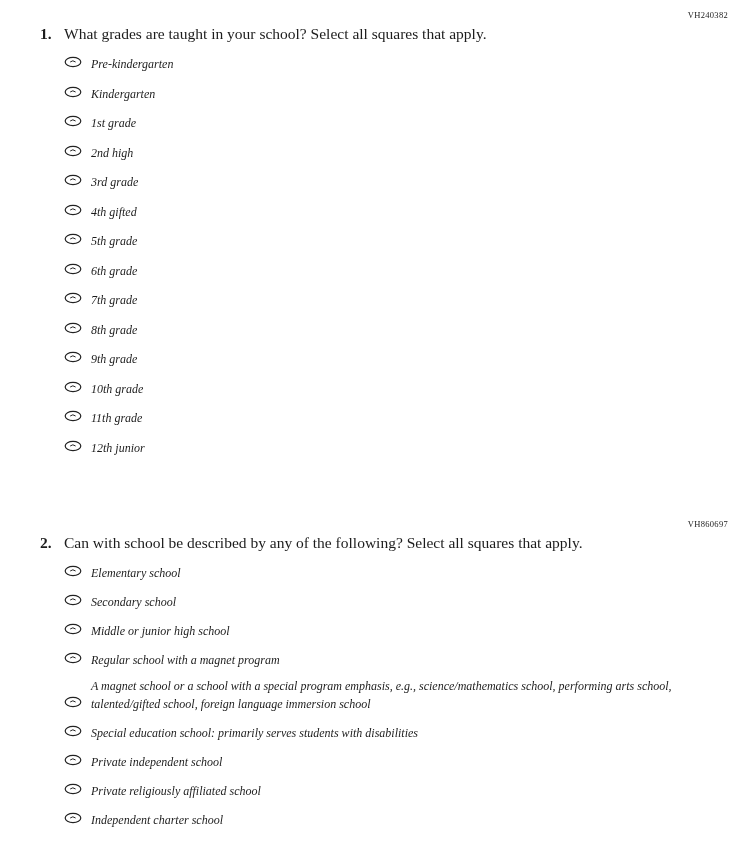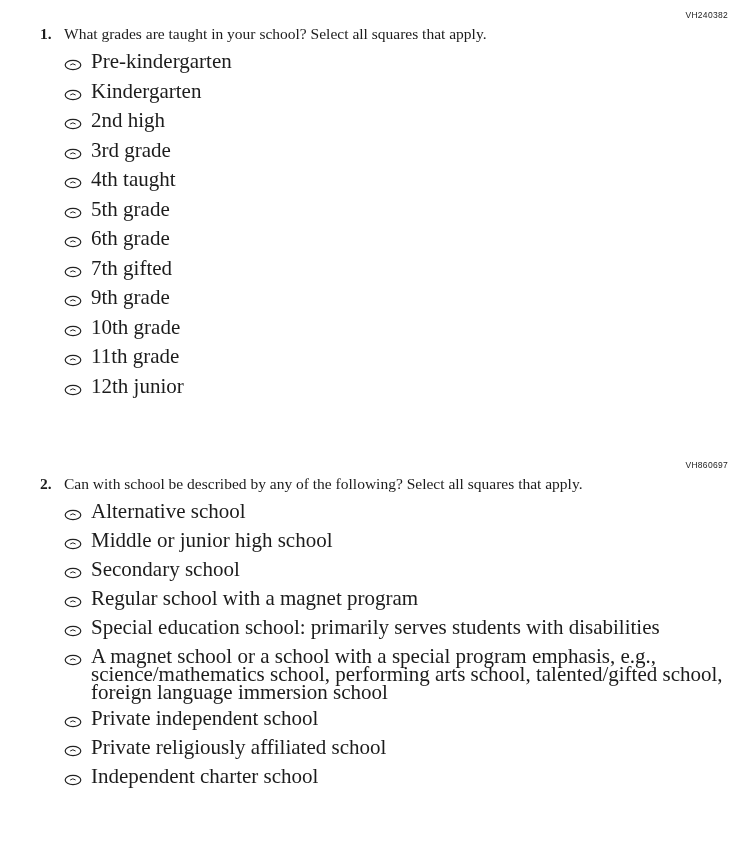--- a/index.html
+++ b/index.html
@@ -25,21 +25,21 @@
   }
   .q1 { margin-top: 0; }
   .q2 { margin-top: 62px; }
   .question-code {
     text-align: right;
     font-size: 8.5px;
     letter-spacing: 0.3px;
     color: #222;
     padding-right: 2px;
     margin-bottom: 4px;
-    font-family: Liberation Sans, sans-serif;
+    font-family: Liberation Serif, serif;
   }
   .question-prompt {
     display: flex;
     align-items: baseline;
     font-size: 15.5px;
     line-height: 20px;
     margin-bottom: 8px;
   }
   .question-number {
     font-weight: bold;
@@ -48,24 +48,25 @@
   }
   .prompt-text { }
   .prompt-bold { font-weight: normal; }
   ul.options {
     list-style: none;
     margin: 0;
     padding: 0 0 0 24px;
   }
   ul.options li {
     display: flex;
-    align-items: flex-start;
-    font-size: 21px;
+    align-items: flex-end;
+    font-size: 12px;
     line-height: 18px;
     margin-bottom: 8px;
+    font-style: italic;
   }
   .q1 ul.options li { margin-bottom: 8.5px; }
   .oval {
     flex: 0 0 18px;
     width: 18px;
     margin-right: 9px;
     margin-top: 3px;
     display: inline-block;
   }
   .option-label {
@@ -96,56 +97,70 @@
               <ellipse cx="9" cy="6" rx="7.8" ry="4.6" fill="none" stroke="#222" stroke-width="1.2"></ellipse>
               <path d="M6.2 6 q2.6 -2.4 5.4 0" fill="none" stroke="#222" stroke-width="1"></path>
             </svg></span>
           <span class="option-label">Kindergarten</span>
         </li>
       <li>
           <span class="oval"><svg width="18" height="12" viewBox="0 0 18 12">
               <ellipse cx="9" cy="6" rx="7.8" ry="4.6" fill="none" stroke="#222" stroke-width="1.2"></ellipse>
               <path d="M6.2 6 q2.6 -2.4 5.4 0" fill="none" stroke="#222" stroke-width="1"></path>
             </svg></span>
+          <span class="option-label">1st grade</span>
+        </li>
+      <li>
+          <span class="oval"><svg width="18" height="12" viewBox="0 0 18 12">
+              <ellipse cx="9" cy="6" rx="7.8" ry="4.6" fill="none" stroke="#222" stroke-width="1.2"></ellipse>
+              <path d="M6.2 6 q2.6 -2.4 5.4 0" fill="none" stroke="#222" stroke-width="1"></path>
+            </svg></span>
           <span class="option-label">2nd high</span>
         </li>
       <li>
           <span class="oval"><svg width="18" height="12" viewBox="0 0 18 12">
               <ellipse cx="9" cy="6" rx="7.8" ry="4.6" fill="none" stroke="#222" stroke-width="1.2"></ellipse>
               <path d="M6.2 6 q2.6 -2.4 5.4 0" fill="none" stroke="#222" stroke-width="1"></path>
             </svg></span>
           <span class="option-label">3rd grade</span>
         </li>
       <li>
           <span class="oval"><svg width="18" height="12" viewBox="0 0 18 12">
               <ellipse cx="9" cy="6" rx="7.8" ry="4.6" fill="none" stroke="#222" stroke-width="1.2"></ellipse>
               <path d="M6.2 6 q2.6 -2.4 5.4 0" fill="none" stroke="#222" stroke-width="1"></path>
             </svg></span>
-          <span class="option-label">4th taught</span>
+          <span class="option-label">4th gifted</span>
         </li>
       <li>
           <span class="oval"><svg width="18" height="12" viewBox="0 0 18 12">
               <ellipse cx="9" cy="6" rx="7.8" ry="4.6" fill="none" stroke="#222" stroke-width="1.2"></ellipse>
               <path d="M6.2 6 q2.6 -2.4 5.4 0" fill="none" stroke="#222" stroke-width="1"></path>
             </svg></span>
           <span class="option-label">5th grade</span>
         </li>
       <li>
           <span class="oval"><svg width="18" height="12" viewBox="0 0 18 12">
               <ellipse cx="9" cy="6" rx="7.8" ry="4.6" fill="none" stroke="#222" stroke-width="1.2"></ellipse>
               <path d="M6.2 6 q2.6 -2.4 5.4 0" fill="none" stroke="#222" stroke-width="1"></path>
             </svg></span>
           <span class="option-label">6th grade</span>
         </li>
       <li>
           <span class="oval"><svg width="18" height="12" viewBox="0 0 18 12">
               <ellipse cx="9" cy="6" rx="7.8" ry="4.6" fill="none" stroke="#222" stroke-width="1.2"></ellipse>
               <path d="M6.2 6 q2.6 -2.4 5.4 0" fill="none" stroke="#222" stroke-width="1"></path>
             </svg></span>
-          <span class="option-label">7th gifted</span>
+          <span class="option-label">7th grade</span>
+        </li>
+      <li>
+          <span class="oval"><svg width="18" height="12" viewBox="0 0 18 12">
+              <ellipse cx="9" cy="6" rx="7.8" ry="4.6" fill="none" stroke="#222" stroke-width="1.2"></ellipse>
+              <path d="M6.2 6 q2.6 -2.4 5.4 0" fill="none" stroke="#222" stroke-width="1"></path>
+            </svg></span>
+          <span class="option-label">8th grade</span>
         </li>
       <li>
           <span class="oval"><svg width="18" height="12" viewBox="0 0 18 12">
               <ellipse cx="9" cy="6" rx="7.8" ry="4.6" fill="none" stroke="#222" stroke-width="1.2"></ellipse>
               <path d="M6.2 6 q2.6 -2.4 5.4 0" fill="none" stroke="#222" stroke-width="1"></path>
             </svg></span>
           <span class="option-label">9th grade</span>
         </li>
       <li>
           <span class="oval"><svg width="18" height="12" viewBox="0 0 18 12">
@@ -176,56 +191,56 @@
     <div class="question-prompt">
       <span class="question-number">2.</span>
       <span class="prompt-text"><span>Can with school be described by any of the following? Select </span><span class="prompt-bold">all</span><span> squares that apply.</span></span>
     </div>
     <ul class="options">
       <li>
           <span class="oval"><svg width="18" height="12" viewBox="0 0 18 12">
               <ellipse cx="9" cy="6" rx="7.8" ry="4.6" fill="none" stroke="#222" stroke-width="1.2"></ellipse>
               <path d="M6.2 6 q2.6 -2.4 5.4 0" fill="none" stroke="#222" stroke-width="1"></path>
             </svg></span>
-          <span class="option-label">Alternative school</span>
+          <span class="option-label">Elementary school</span>
+        </li>
+      <li>
+          <span class="oval"><svg width="18" height="12" viewBox="0 0 18 12">
+              <ellipse cx="9" cy="6" rx="7.8" ry="4.6" fill="none" stroke="#222" stroke-width="1.2"></ellipse>
+              <path d="M6.2 6 q2.6 -2.4 5.4 0" fill="none" stroke="#222" stroke-width="1"></path>
+            </svg></span>
+          <span class="option-label">Secondary school</span>
         </li>
       <li>
           <span class="oval"><svg width="18" height="12" viewBox="0 0 18 12">
               <ellipse cx="9" cy="6" rx="7.8" ry="4.6" fill="none" stroke="#222" stroke-width="1.2"></ellipse>
               <path d="M6.2 6 q2.6 -2.4 5.4 0" fill="none" stroke="#222" stroke-width="1"></path>
             </svg></span>
           <span class="option-label">Middle or junior high school</span>
         </li>
       <li>
           <span class="oval"><svg width="18" height="12" viewBox="0 0 18 12">
               <ellipse cx="9" cy="6" rx="7.8" ry="4.6" fill="none" stroke="#222" stroke-width="1.2"></ellipse>
               <path d="M6.2 6 q2.6 -2.4 5.4 0" fill="none" stroke="#222" stroke-width="1"></path>
             </svg></span>
-          <span class="option-label">Secondary school</span>
-        </li>
-      <li>
-          <span class="oval"><svg width="18" height="12" viewBox="0 0 18 12">
-              <ellipse cx="9" cy="6" rx="7.8" ry="4.6" fill="none" stroke="#222" stroke-width="1.2"></ellipse>
-              <path d="M6.2 6 q2.6 -2.4 5.4 0" fill="none" stroke="#222" stroke-width="1"></path>
-            </svg></span>
           <span class="option-label">Regular school with a magnet program</span>
         </li>
       <li>
           <span class="oval"><svg width="18" height="12" viewBox="0 0 18 12">
               <ellipse cx="9" cy="6" rx="7.8" ry="4.6" fill="none" stroke="#222" stroke-width="1.2"></ellipse>
               <path d="M6.2 6 q2.6 -2.4 5.4 0" fill="none" stroke="#222" stroke-width="1"></path>
             </svg></span>
+          <span class="option-label">A magnet school or a school with a special program emphasis, e.g., science/mathematics school, performing arts school, talented/gifted school, foreign language immersion school</span>
+        </li>
+      <li>
+          <span class="oval"><svg width="18" height="12" viewBox="0 0 18 12">
+              <ellipse cx="9" cy="6" rx="7.8" ry="4.6" fill="none" stroke="#222" stroke-width="1.2"></ellipse>
+              <path d="M6.2 6 q2.6 -2.4 5.4 0" fill="none" stroke="#222" stroke-width="1"></path>
+            </svg></span>
           <span class="option-label">Special education school: primarily serves students with disabilities</span>
-        </li>
-      <li>
-          <span class="oval"><svg width="18" height="12" viewBox="0 0 18 12">
-              <ellipse cx="9" cy="6" rx="7.8" ry="4.6" fill="none" stroke="#222" stroke-width="1.2"></ellipse>
-              <path d="M6.2 6 q2.6 -2.4 5.4 0" fill="none" stroke="#222" stroke-width="1"></path>
-            </svg></span>
-          <span class="option-label">A magnet school or a school with a special program emphasis, e.g., science/mathematics school, performing arts school, talented/gifted school, foreign language immersion school</span>
         </li>
       <li>
           <span class="oval"><svg width="18" height="12" viewBox="0 0 18 12">
               <ellipse cx="9" cy="6" rx="7.8" ry="4.6" fill="none" stroke="#222" stroke-width="1.2"></ellipse>
               <path d="M6.2 6 q2.6 -2.4 5.4 0" fill="none" stroke="#222" stroke-width="1"></path>
             </svg></span>
           <span class="option-label">Private independent school</span>
         </li>
       <li>
           <span class="oval"><svg width="18" height="12" viewBox="0 0 18 12">

